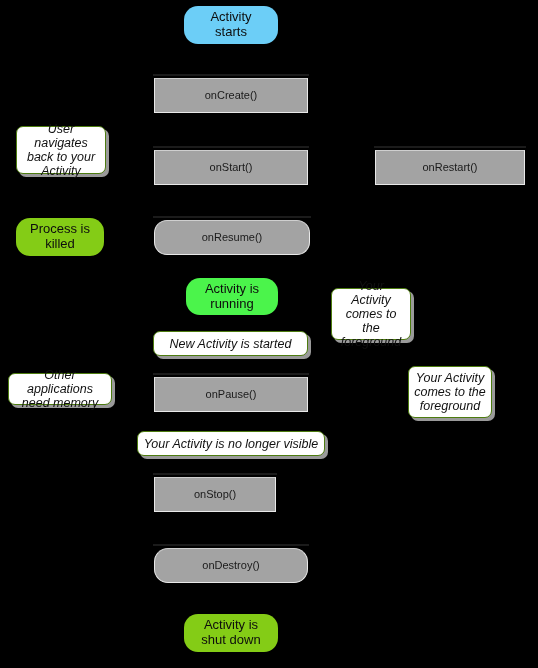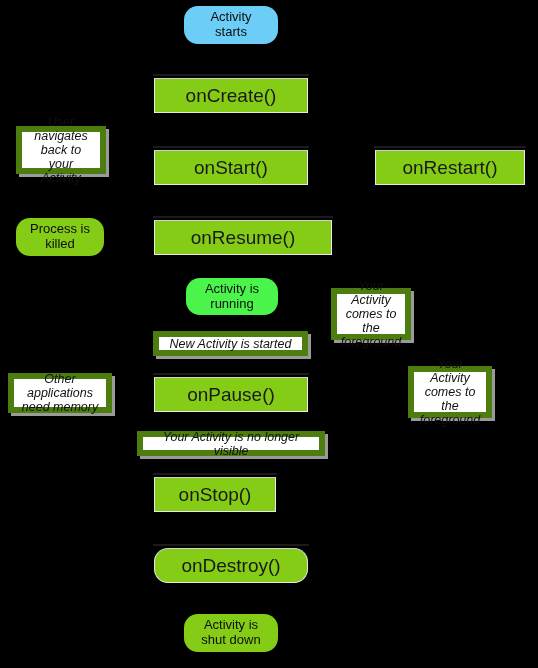--- a/index.html
+++ b/index.html
@@ -24,24 +24,24 @@
     display: flex;
     align-items: center;
     justify-content: center;
     text-align: center;
     line-height: 1.12;
     color: #111111;
   }
 
   
   .method-box {
-    background: #84cc16;
+    background: #a3a3a3;
     border: 1px solid #e9e9e9;
     border-top: 1px solid #cfcfcf;
-    font-size: 19px;
+    font-size: 11px;
     color: #1a1a1a;
   }
   
   .method-box::before {
     content: "";
     position: absolute;
     left: -2px;
     right: -2px;
     top: -5px;
     height: 2px;
@@ -54,22 +54,22 @@
     font-size: 13px;
     color: #0d0d0d;
   }
   .pill.blue  { background: #6ccef7; }
   .pill.green { background: #4bf44b; }
   .pill.red   { background: #84cc16; }
 
   
   .note {
     background: #ffffff;
-    border: 6px solid #4d7c0f;
-    border-radius: 0;
+    border: 1px solid #4d7c0f;
+    border-radius: 7px;
     font-style: italic;
     font-size: 12.5px;
     color: #111111;
     box-shadow: 3px 3px 0 0 #9a9a9a;
     padding: 2px 5px;
   }
 
   
   .edge {
     position: absolute;
@@ -121,40 +121,40 @@
     <span>User navigates</span>
     <span>back to your</span>
     <span>Activity</span>
   </div>
 
   <div class="node pill red" style="left:16px; top:218px; width:88px; height:38px; flex-direction:column;">
     <span>Process is</span>
     <span>killed</span>
   </div>
 
-  <div class="node method-box" style="left:154px; top:220px; width:178px; height:35px;">
+  <div class="node method-box" style="left:154px; top:220px; width:156px; height:35px;border-radius:13px;">
     <span>onResume()</span>
   </div>
 
   <div class="node pill green" style="left:186px; top:278px; width:92px; height:37px; flex-direction:column;">
     <span>Activity is</span>
     <span>running</span>
   </div>
 
   <div class="node note" style="left:153px; top:331px; width:155px; height:25px;">
     <span>New Activity is started</span>
   </div>
 
   <div class="node note" style="left:331px; top:288px; width:80px; height:52px; flex-direction:column;">
     <span>Your Activity</span>
     <span>comes to the</span>
     <span>foreground</span>
   </div>
 
-  <div class="node note" style="left:8px; top:373px; width:104px; height:40px; flex-direction:column;">
+  <div class="node note" style="left:8px; top:373px; width:104px; height:32px; flex-direction:column;">
     <span>Other applications</span>
     <span>need memory</span>
   </div>
 
   <div class="node method-box" style="left:154px; top:377px; width:154px; height:35px;">
     <span>onPause()</span>
   </div>
 
   <div class="node note" style="left:408px; top:366px; width:84px; height:52px; flex-direction:column;">
     <span>Your Activity</span>

